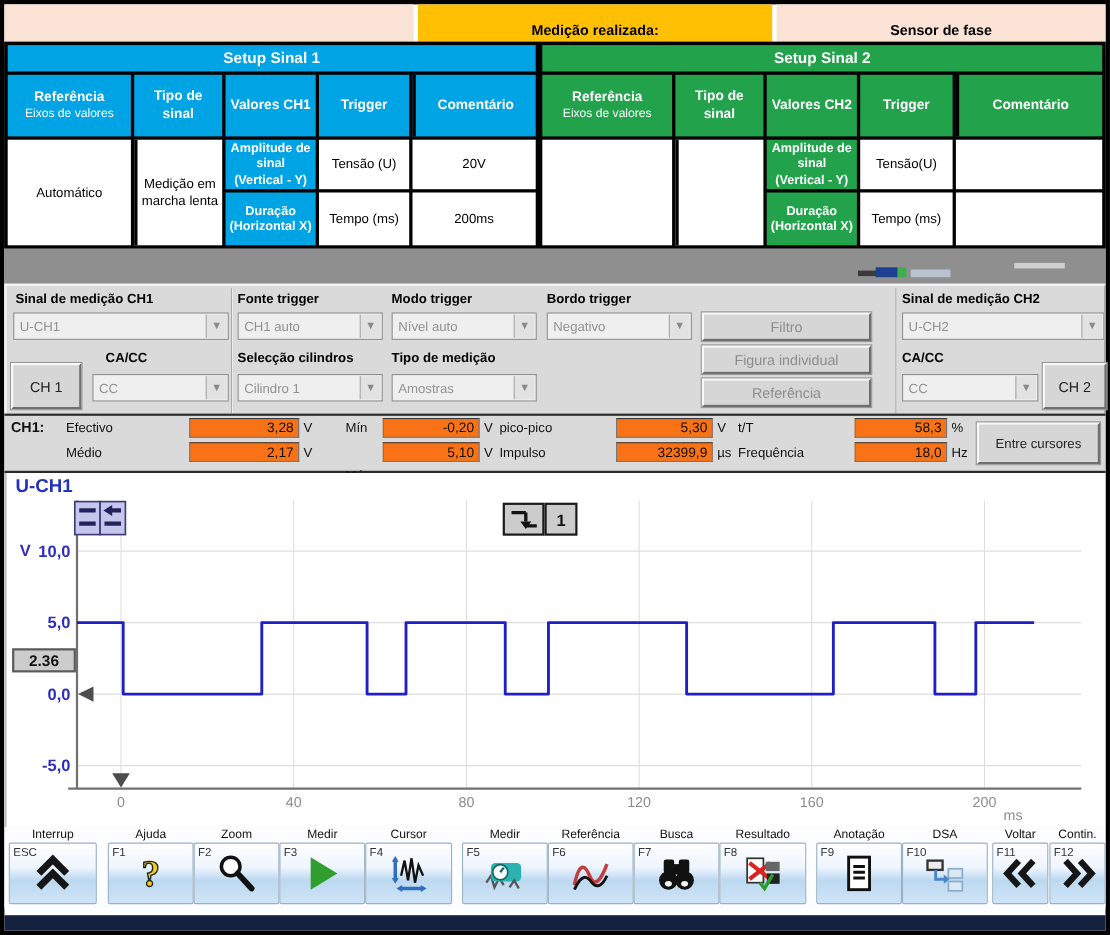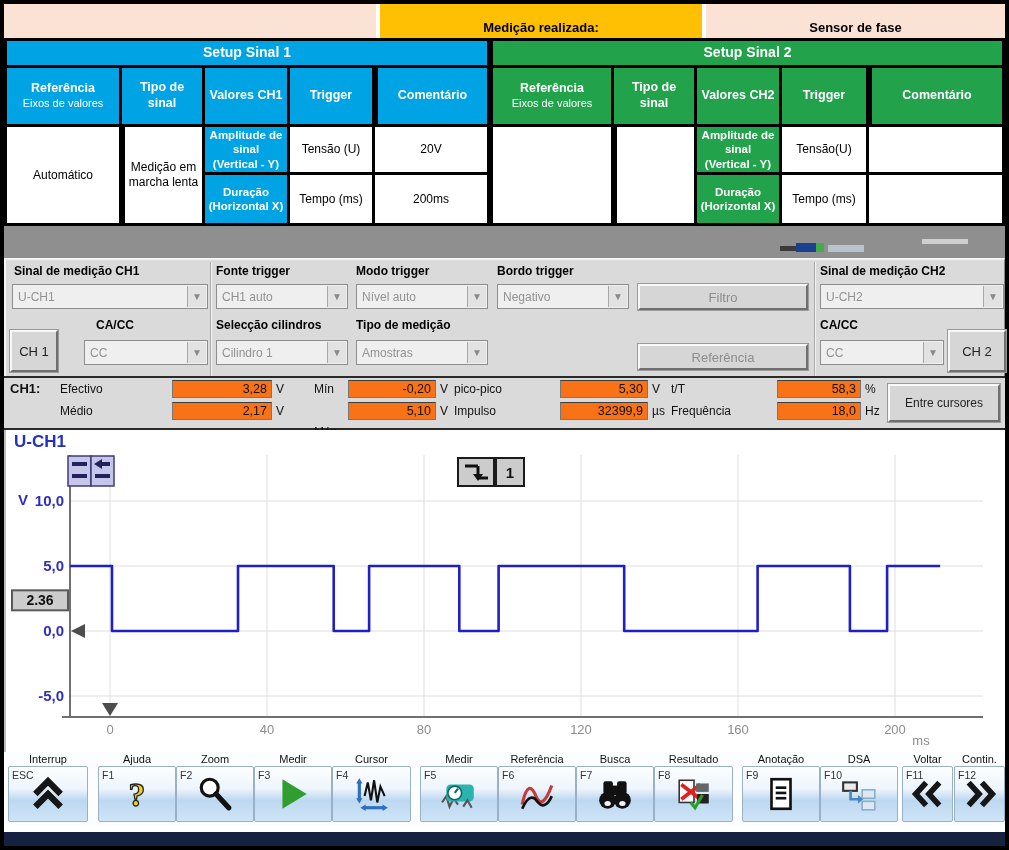--- a/index.html
+++ b/index.html
@@ -37,21 +37,21 @@
   .sep { position:absolute; top:2px; height:114px; width:2px; background:#aaa; border-right:1px solid #f2f2f2; }
   .plabel { position:absolute; font-size:12px; font-weight:bold; color:#000; white-space:nowrap; }
   .dd { position:absolute; height:25px; background:#efefef; border:1px solid #8d8d8d; color:#929292;
         font-size:12px; display:flex; align-items:center; padding-left:5px; }
   .dd .arrow { position:absolute; right:1px; top:1px; bottom:1px; width:19px; background:#e2e2e2;
                border-left:1px solid #a8a8a8; display:flex; align-items:center; justify-content:center;
                color:#8a8a8a; font-size:10px; }
   .raised { background:#d6d6d6; border:2px solid; border-color:#f8f8f8 #6f6f6f #6f6f6f #f8f8f8;
             outline:1px solid #9a9a9a; display:flex; align-items:center; justify-content:center; }
   .chbtn { position:absolute; font-size:13px; color:#222; }
-  .sidebtn { position:absolute; left:634px; width:170px; height:26px; font-size:13px; color:#8d8d8d; }
+  .sidebtn { position:absolute; left:634px; width:154px; height:26px; font-size:13px; color:#8d8d8d; }
 
   
   .meas-bar { position:absolute; left:0; top:372px; width:1001px; height:54px; background:#dadada;
               border-top:2px solid #2a2a2a; border-bottom:2px solid #2a2a2a; }
   .mlabel { position:absolute; font-size:12px; color:#111; white-space:nowrap; }
   .mbox { position:absolute; height:18px; background:#f97316; border:1px solid #777; border-top-color:#3d3d3d;
           font-size:12.5px; color:#111; text-align:right; padding:1px 4px 0 0; }
   .munit { position:absolute; font-size:12px; color:#111; }
 
   
@@ -170,23 +170,24 @@
   <div class="dd" style="left:493px;top:280px;width:132px;">
         <span>Negativo</span>
         <span class="arrow">▼</span>
       </div>
   <div class="dd" style="left:816px;top:280px;width:184px;">
         <span>U-CH2</span>
         <span class="arrow">▼</span>
       </div>
 
   <div class="raised sidebtn" style="top:280px;">Filtro</div>
+  <div class="raised sidebtn" style="top:310px;">Figura individual</div>
   <div class="raised sidebtn" style="top:340px;">Referência</div>
 
-  <div class="raised chbtn" style="left:6px;top:326px;width:48px;height:42px;">CH 1</div>
+  <div class="raised chbtn" style="left:6px;top:326px;width:64px;height:42px;">CH 1</div>
   <div class="plabel" style="left:92px;top:314px;">CA/CC</div>
   <div class="dd" style="left:80px;top:336px;width:124px;">
         <span>CC</span>
         <span class="arrow">▼</span>
       </div>
 
   <div class="plabel" style="left:212px;top:314px;">Selecção cilindros</div>
   <div class="dd" style="left:212px;top:336px;width:132px;">
         <span>Cilindro 1</span>
         <span class="arrow">▼</span>

